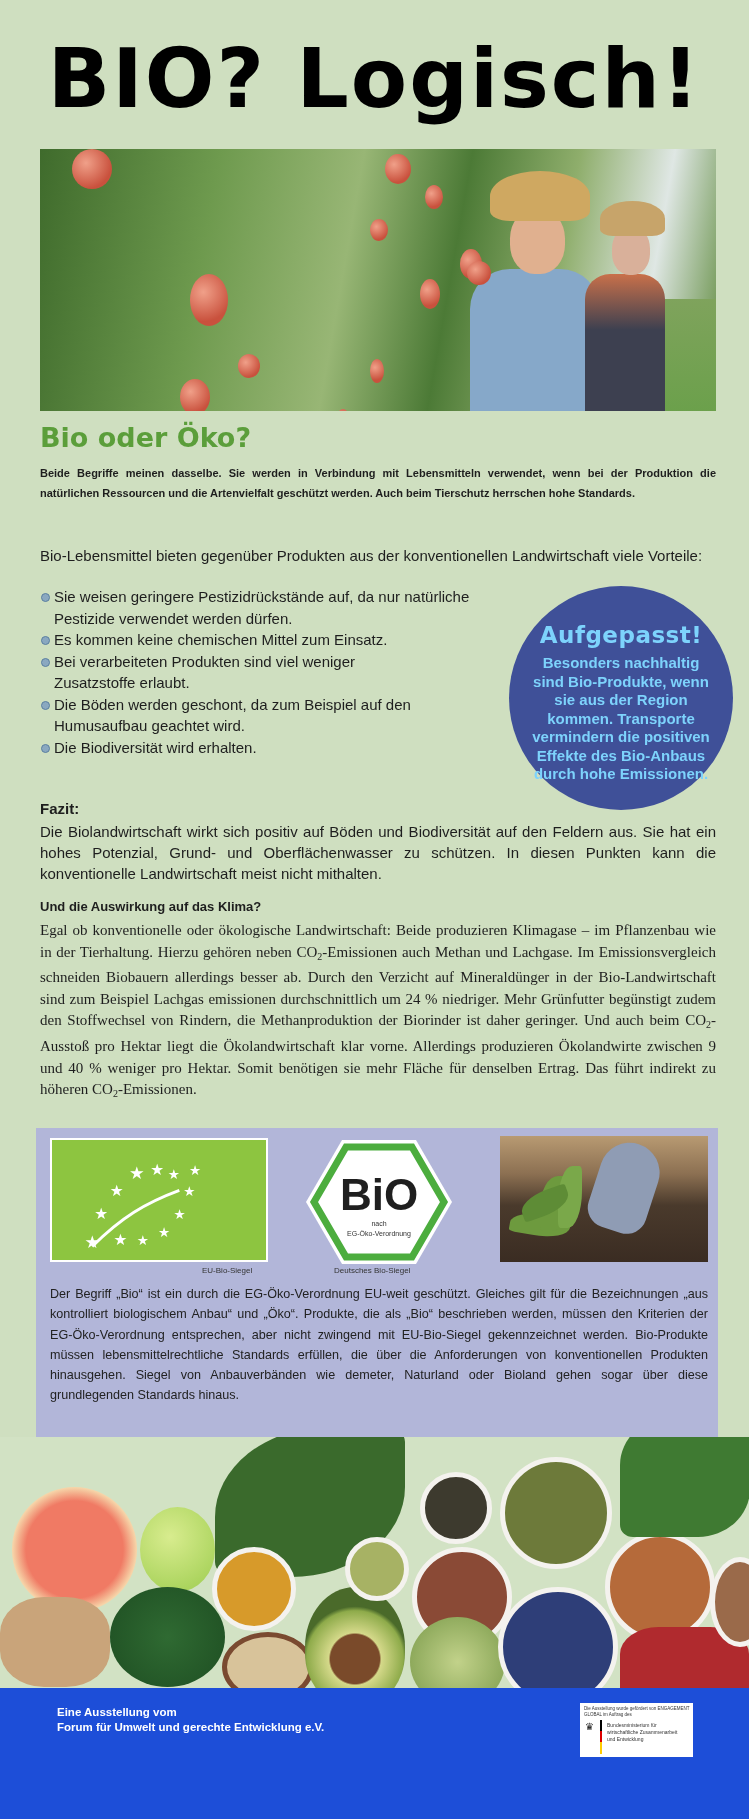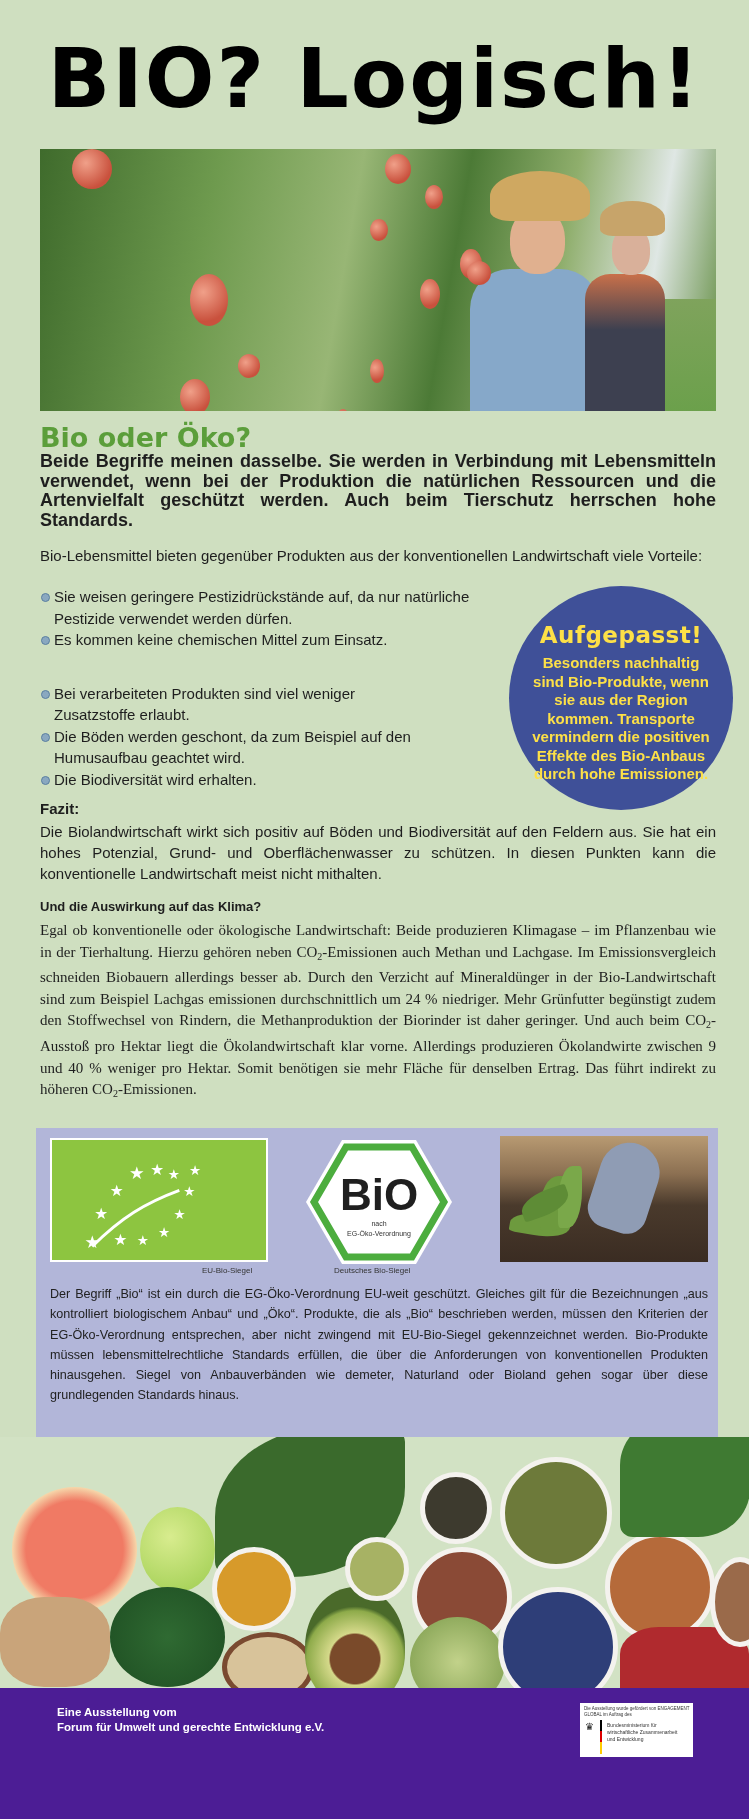--- a/index.html
+++ b/index.html
@@ -38,22 +38,22 @@
   .hero .man-body { position: absolute; left: 545px; top: 125px; width: 80px; height: 140px; border-radius: 25px 25px 0 0; background: linear-gradient(#c9704a, #3d4050 40%); }
   .hero .lane { position: absolute; left: 600px; top: 150px; width: 80px; height: 120px; background: linear-gradient(#7fa35c, #6aa04a); }
 
   
   .h2 {
     position: absolute; left: 40px; top: 422px;
     font-family: "DejaVu Sans", sans-serif; font-weight: bold;
     font-size: 27px; color: #5b9e3a;
   }
   .lead {
-    position: absolute; left: 40px; top: 452px; width: 676px;
-    font-weight: bold; font-size: 18px; line-height: 19.5px;
+    position: absolute; left: 40px; top: 464px; width: 676px;
+    font-weight: bold; font-size: 11px; line-height: 19.5px;
     text-align: justify;
     font-family: "Liberation Sans Narrow", "Liberation Sans", sans-serif;
   }
   .intro {
     position: absolute; left: 40px; top: 546px; width: 676px;
     font-size: 15px; line-height: 19.5px;
   }
   .benefits {
     position: absolute; left: 40px; top: 586px; width: 470px;
     list-style: none; font-size: 15px; line-height: 21.5px;
@@ -62,21 +62,21 @@
   .benefits li::before {
     content: ""; position: absolute; left: 1px; top: 7px;
     width: 7px; height: 7px; border-radius: 50%;
     background: #8aa8c0; border: 1px solid #5a7fa0;
   }
 
   
   .callout {
     position: absolute; left: 509px; top: 586px; width: 224px; height: 224px;
     border-radius: 50%; background: #3f5098;
-    color: #fde047; text-align: center;
+    color: #7dd3fc; text-align: center;
     display: flex; flex-direction: column; align-items: center;
   }
   .callout .c-title {
     margin-top: 36px;
     font-family: "DejaVu Sans", sans-serif; font-weight: bold;
     font-size: 23px; letter-spacing: 0.5px;
   }
   .callout .c-text {
     margin-top: 6px; width: 190px;
     font-weight: bold; font-size: 15px; line-height: 18.5px;
@@ -133,21 +133,21 @@
   .food {
     position: absolute; left: 0; top: 1437px; width: 749px; height: 251px;
     background: #d2e2c4; overflow: hidden;
   }
   .food .item { position: absolute; border-radius: 50%; }
   .food .bowl { border: 5px solid #f4f2ee; }
 
   
   .footer {
     position: absolute; left: 0; top: 1688px; width: 749px; height: 131px;
-    background: #4c1d95; color: #ffffff;
+    background: #1d4ed8; color: #ffffff;
   }
   .footer .credit {
     position: absolute; left: 57px; top: 17px;
     font-weight: bold; font-size: 11.5px; line-height: 15px;
   }
   .logo-fuge {
     position: absolute; left: 349px; top: 15px; width: 210px; height: 54px;
     background: #ffffff;
   }
   .logo-fuge .mark {
@@ -197,21 +197,21 @@
 
   <h2 class="h2">Bio oder Öko?</h2>
 
   <p class="lead">Beide Begriffe meinen dasselbe. Sie werden in Verbindung mit Lebensmitteln verwendet, wenn bei der Produktion die natürlichen Ressourcen und die Artenvielfalt geschützt werden. Auch beim Tierschutz herrschen hohe Standards.</p>
 
   <p class="intro">Bio-Lebensmittel bieten gegenüber Produkten aus der konventionellen Landwirtschaft viele Vorteile:</p>
 
   <ul class="benefits">
     <li style="width:440px;">Sie weisen geringere Pestizidrückstände auf, da nur natürliche Pestizide verwendet werden dürfen.</li>
     <li>Es kommen keine chemischen Mittel zum Einsatz.</li>
-    <li style="width:370px;margin-top:32px;">Bei verarbeiteten Produkten sind viel weniger Zusatzstoffe erlaubt.</li>
+    <li style="width:370px;">Bei verarbeiteten Produkten sind viel weniger Zusatzstoffe erlaubt.</li>
     <li style="width:420px;">Die Böden werden geschont, da zum Beispiel auf den Humusaufbau geachtet wird.</li>
     <li>Die Biodiversität wird erhalten.</li>
   </ul>
 
   <div class="callout">
     <div class="c-title">Aufgepasst!</div>
     <div class="c-text">Besonders nachhaltig sind Bio-Produkte, wenn sie aus der Region kommen. Transporte vermindern die positiven Effekte des Bio-Anbaus durch hohe Emissionen.</div>
   </div>
 
   <div class="fazit-h">Fazit:</div>

